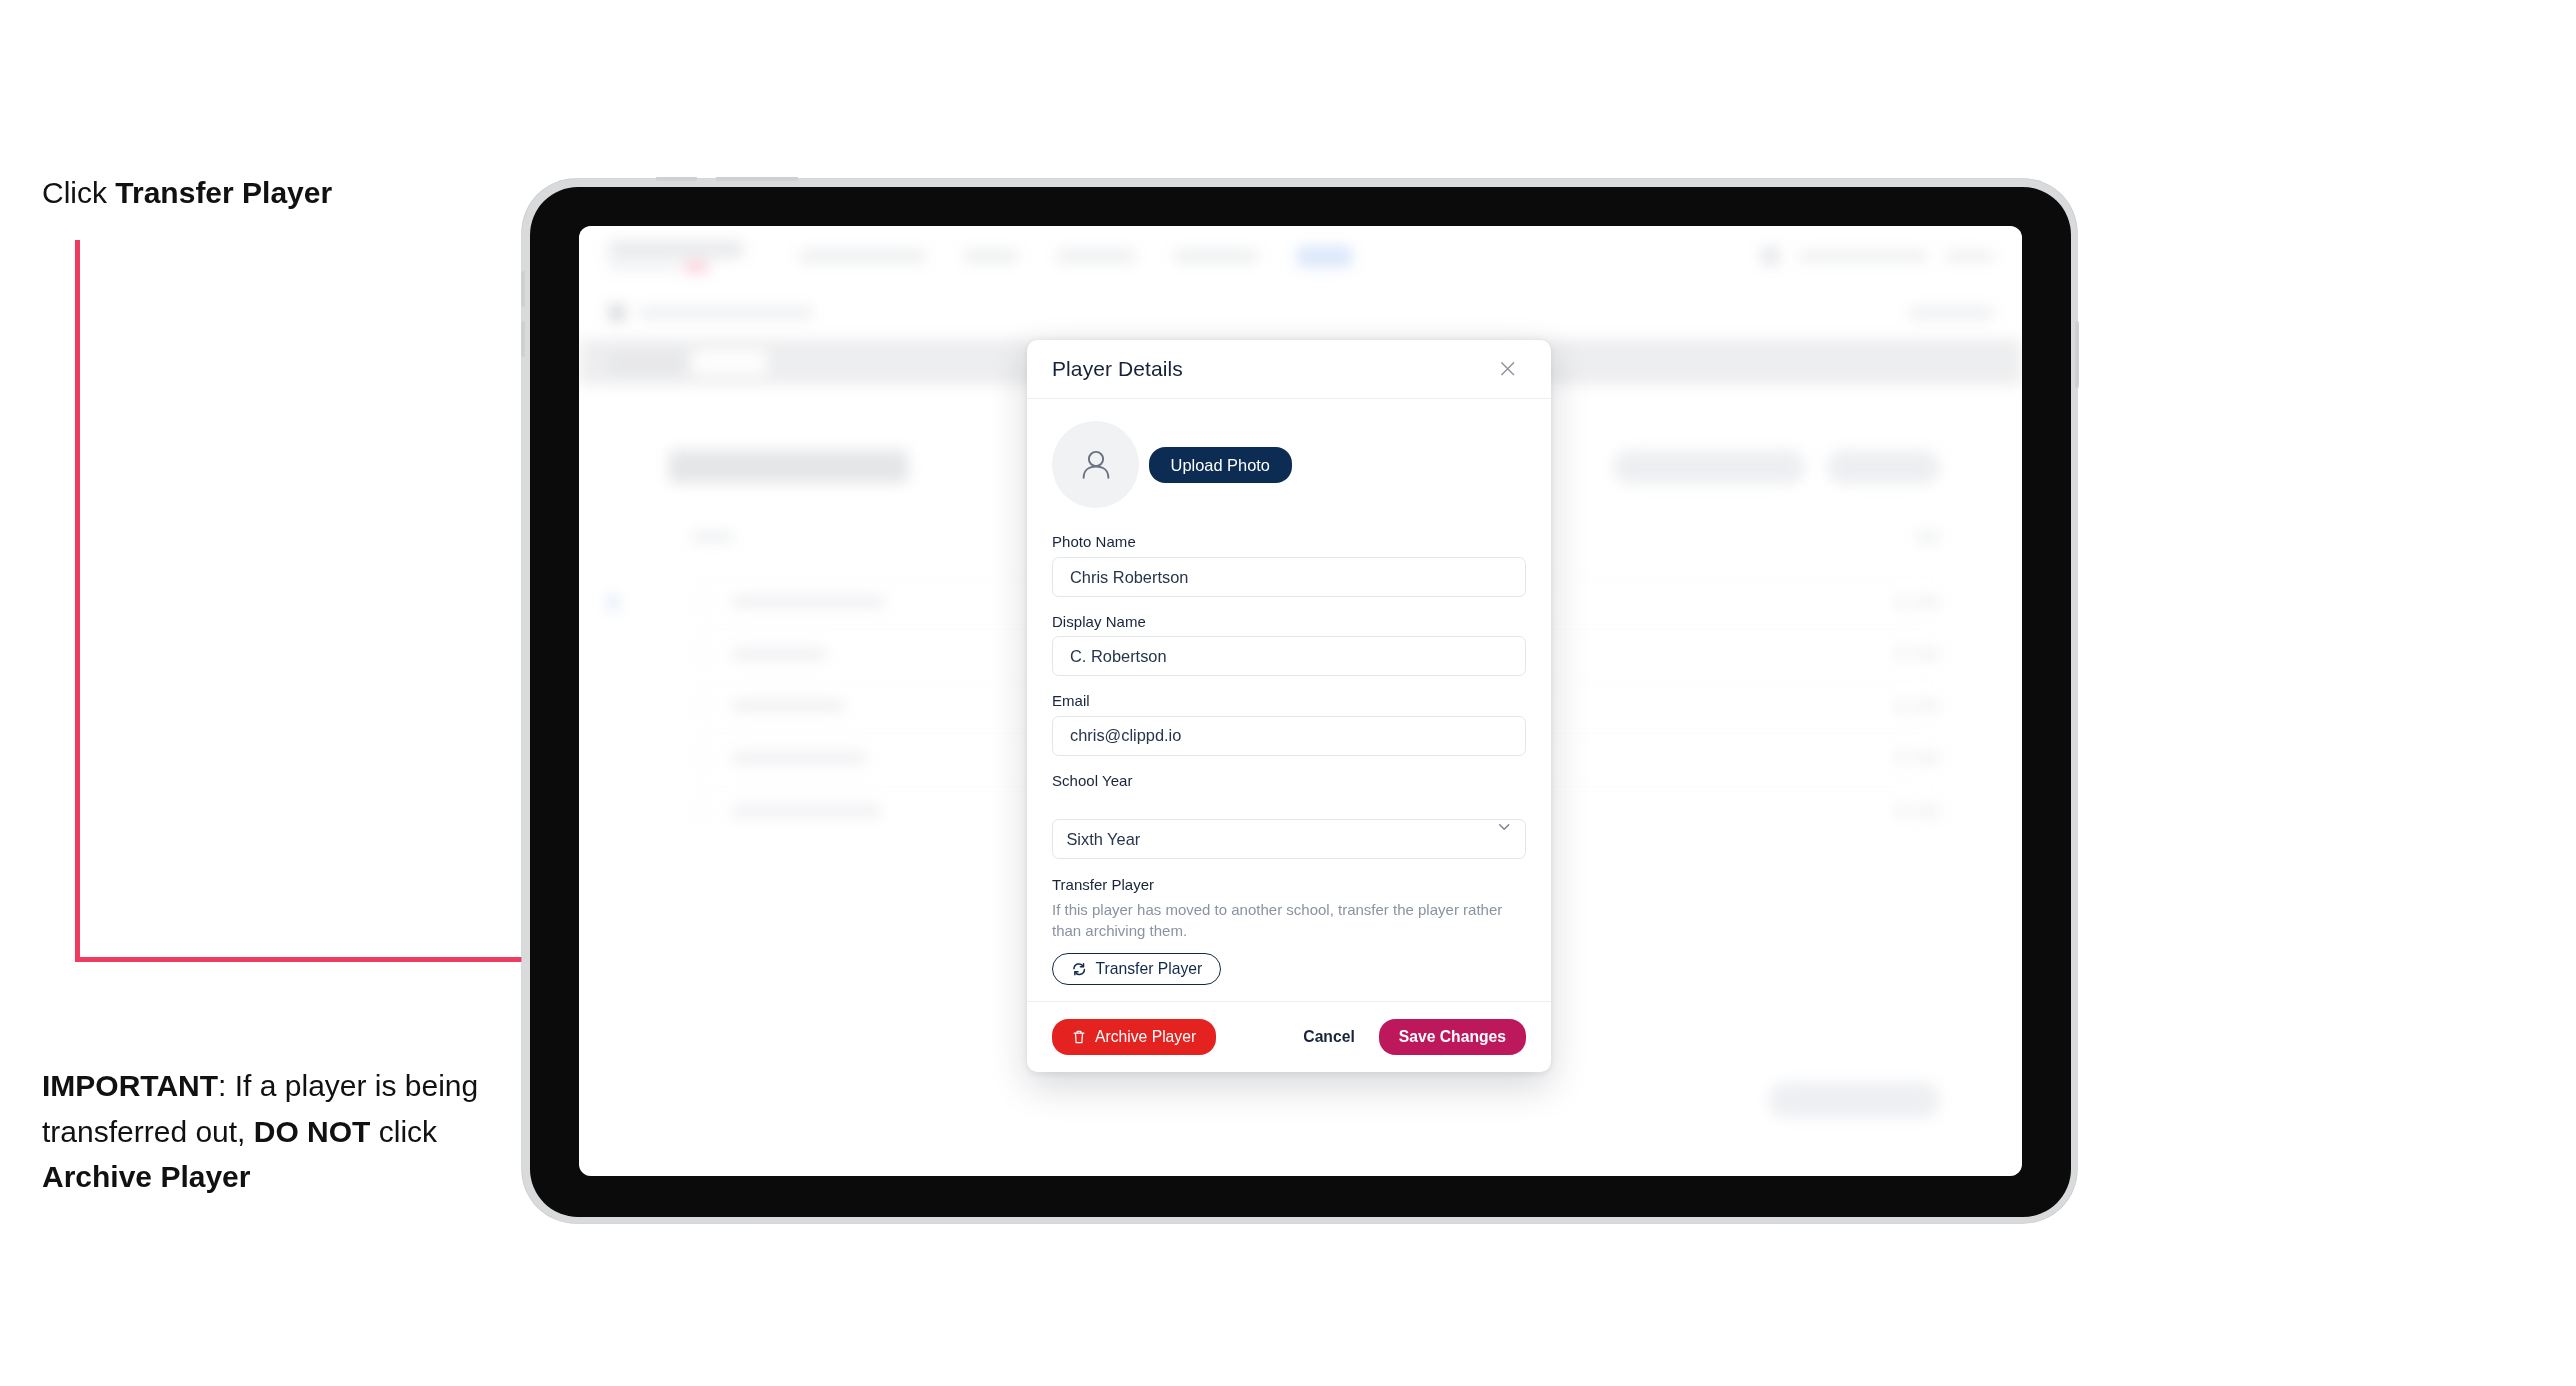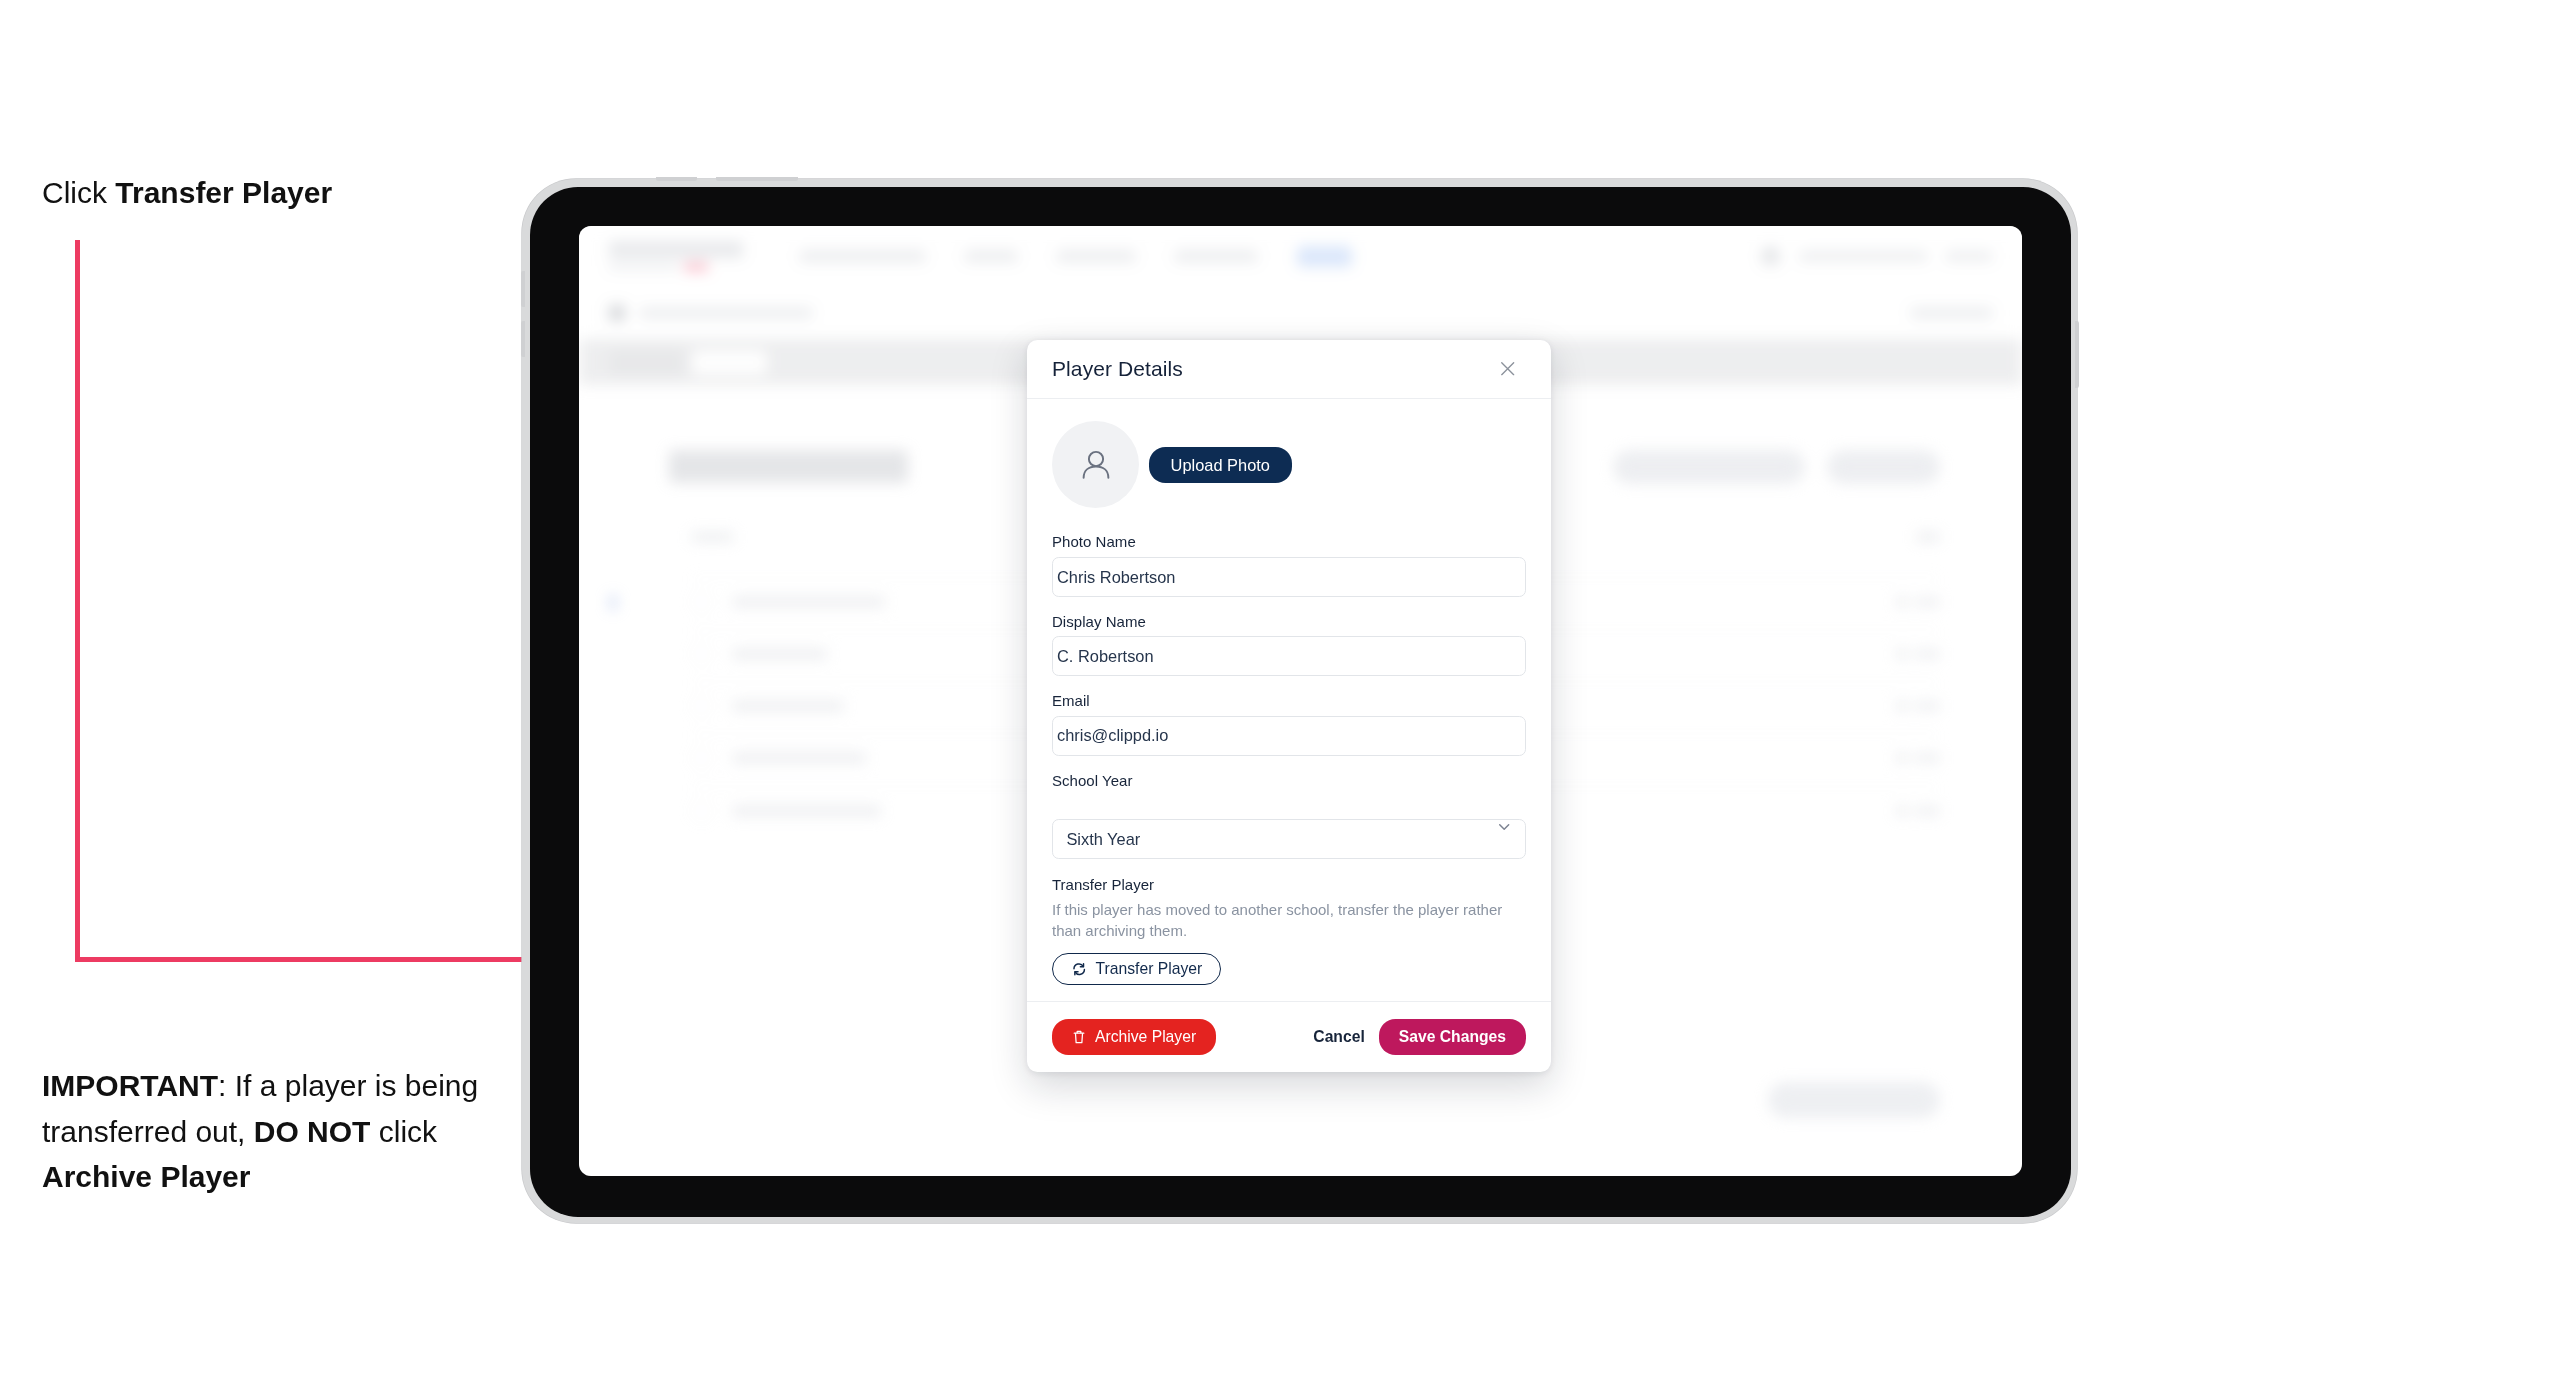--- a/index.html
+++ b/index.html
@@ -248,21 +248,21 @@
   .field-label {
     font-size: 15px; color: #17243a; margin-bottom: 6.7px; display: block;
     letter-spacing: 0.04px;
   }
   .field-input {
     width: 100%;
     box-sizing: border-box;
     height: 40px;
     border: 0.7px solid #e2e5e9;
     border-radius: 6.7px;
-    padding: 0 4px;
+    padding: 0 17px;
     font-size: 16.4px;
     color: #26354c;
     font-family: "Liberation Sans", sans-serif;
     background: #ffffff;
     outline: none;
   }
   .select-wrap { position: relative; }
   .select-wrap .chev {
     position: absolute; right: 13.4px; top: 50%; transform: translateY(-50%);
     pointer-events: none;
@@ -313,21 +313,21 @@
     background: #e42320;
     color: #ffffff;
     border: none;
     border-radius: 16.4px;
     padding: 9.7px 20px;
     font-size: 15.7px;
     font-family: "Liberation Sans", sans-serif;
     cursor: pointer;
     line-height: 1;
   }
-  .foot-right { margin-left: auto; display: flex; gap: 11px; }
+  .foot-right { margin-left: auto; display: flex; gap: 21px; }
   .cancel-btn {
     background: none; border: none; color: #17243a;
     font-size: 15.7px; font-weight: 700;
     font-family: "Liberation Sans", sans-serif; cursor: pointer;
     padding: 6px 3px;
   }
   .save-btn {
     background: #be185d; color: #ffffff; border: none;
     border-radius: 16.4px; padding: 10.4px 20px;
     font-size: 15.7px; font-weight: 700;

